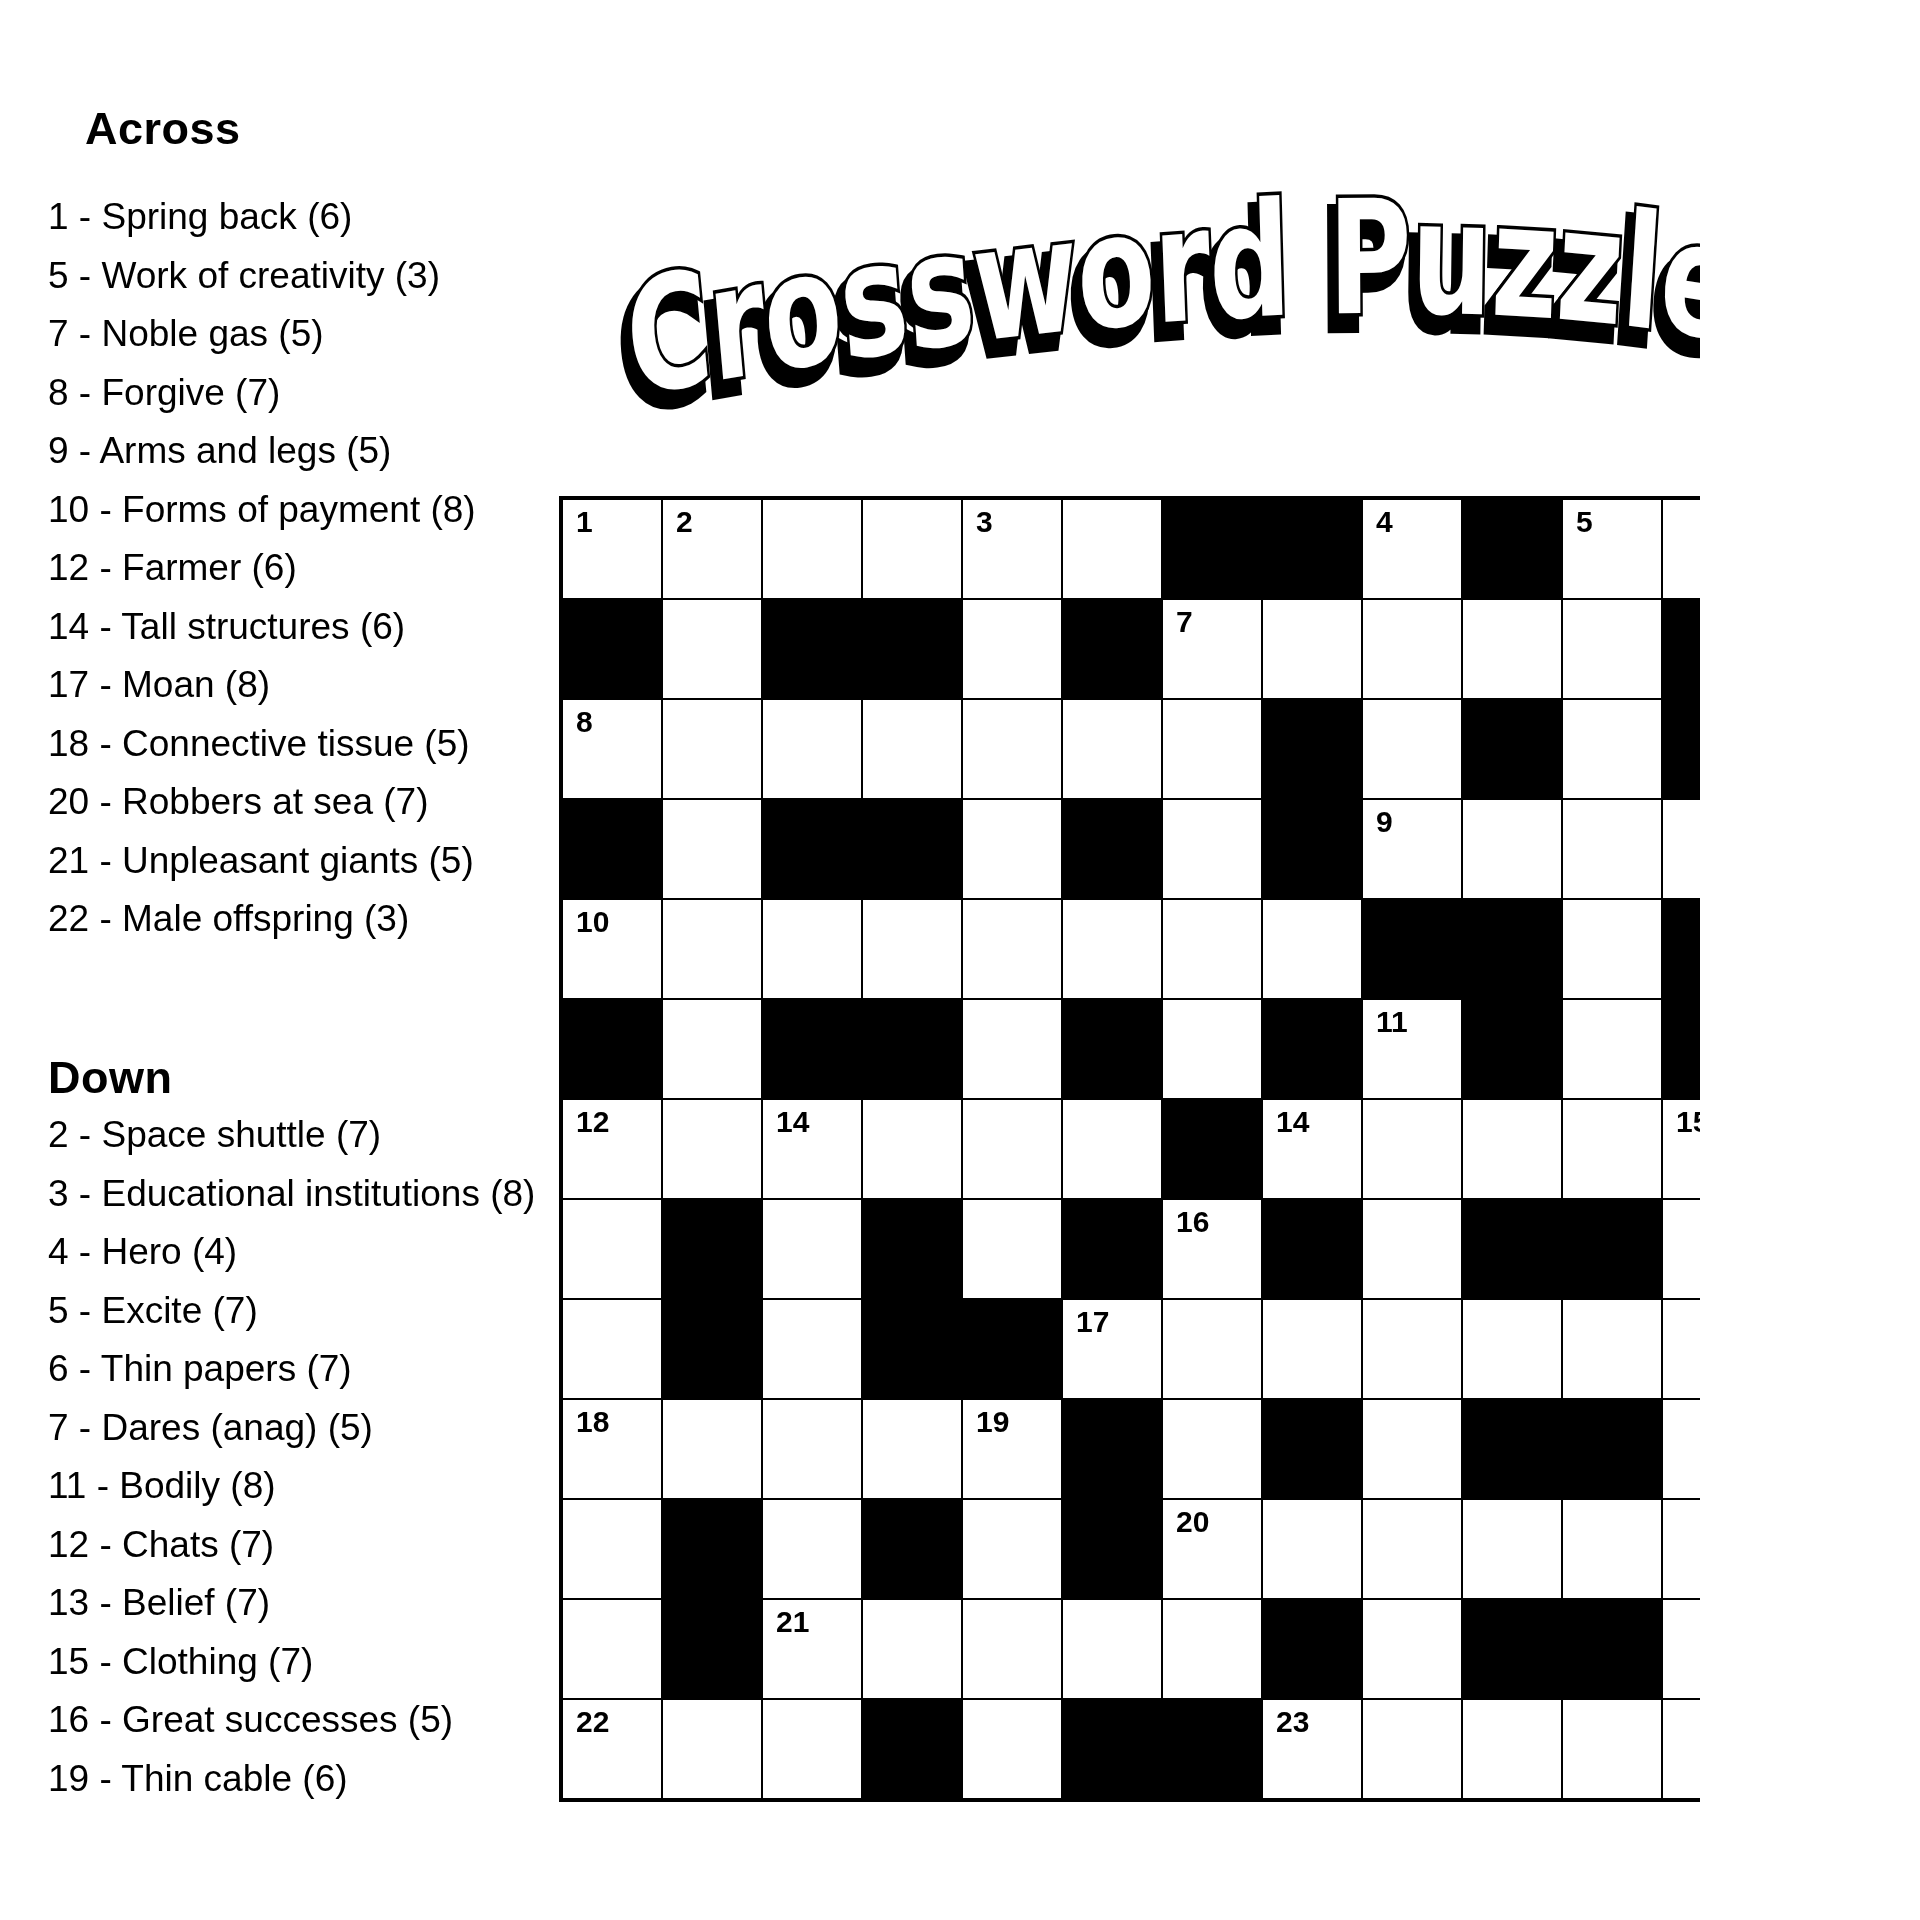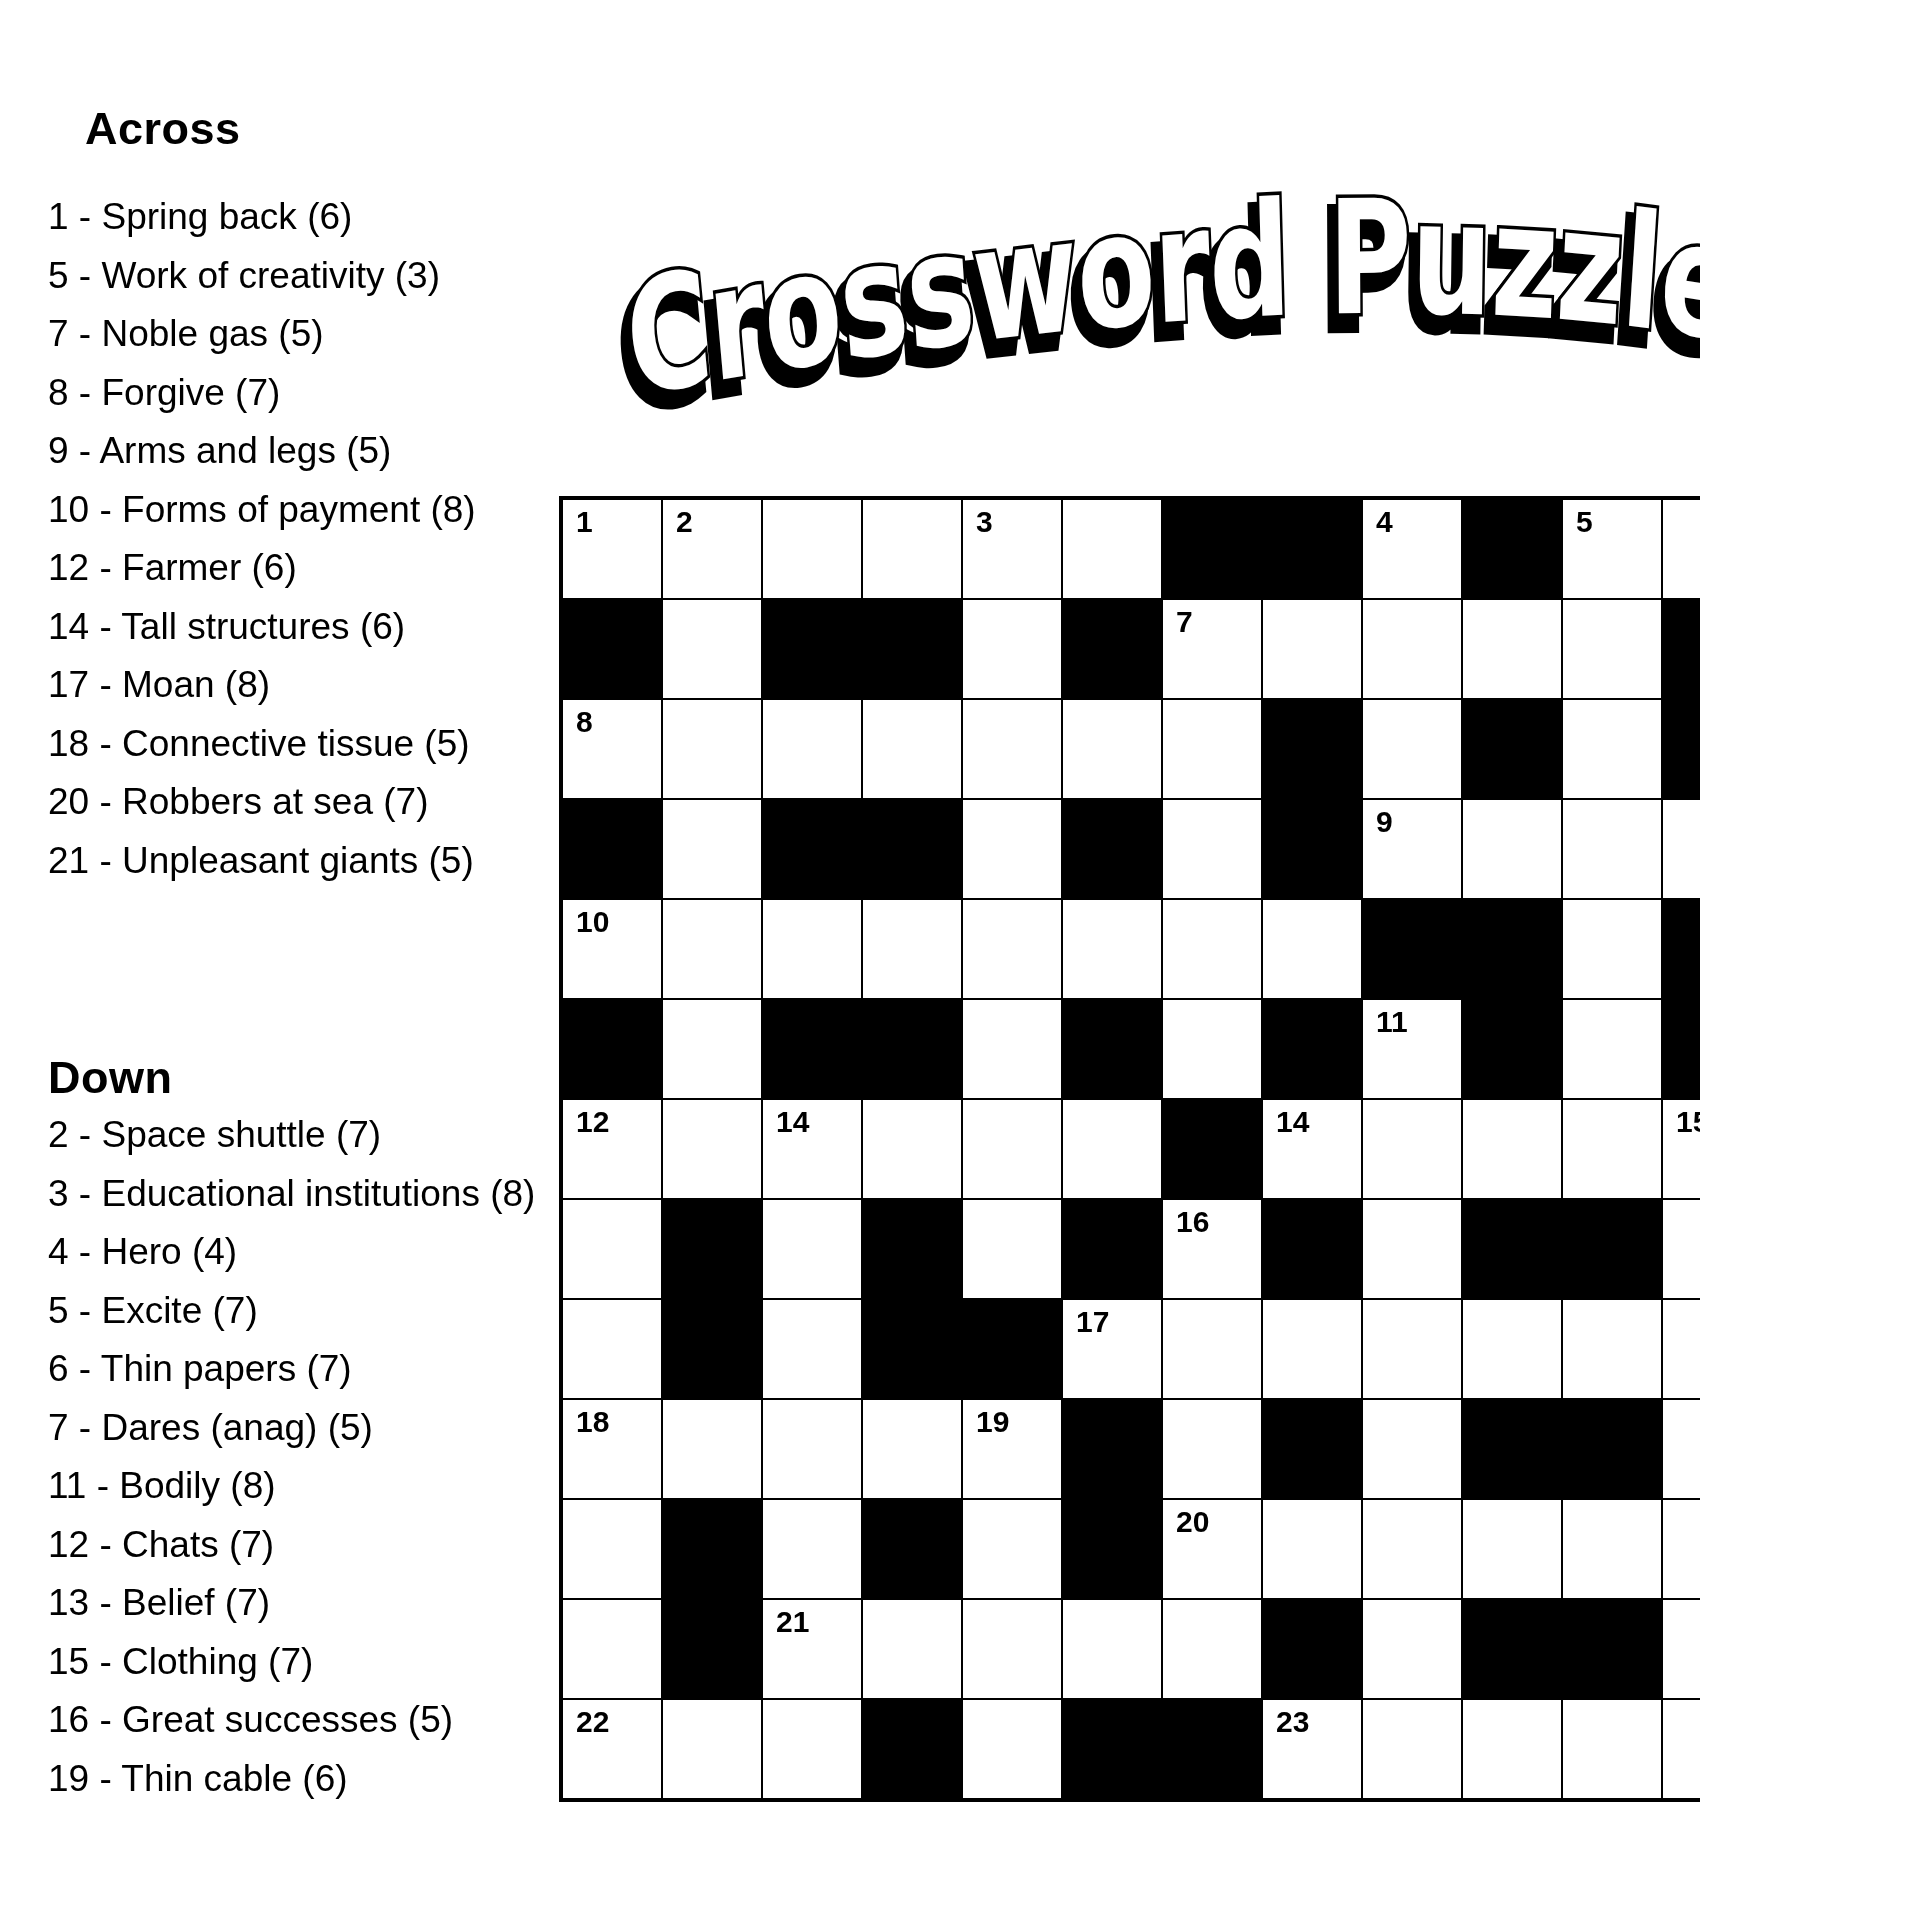--- a/index.html
+++ b/index.html
@@ -89,20 +89,21 @@
       <div class="clue">7 - Noble gas (5)</div>
       <div class="clue">8 - Forgive (7)</div>
       <div class="clue">9 - Arms and legs (5)</div>
       <div class="clue">10 - Forms of payment (8)</div>
       <div class="clue">12 - Farmer (6)</div>
       <div class="clue">14 - Tall structures (6)</div>
       <div class="clue">17 - Moan (8)</div>
       <div class="clue">18 - Connective tissue (5)</div>
       <div class="clue">20 - Robbers at sea (7)</div>
       <div class="clue">21 - Unpleasant giants (5)</div>
+      <div class="clue">22 - Male offspring (3)</div>
     </div>
 
   <h2 id="down-header" class="hdr">Down</h2>
   <div id="down-list" class="list">
       <div class="clue">2 - Space shuttle (7)</div>
       <div class="clue">3 - Educational institutions (8)</div>
       <div class="clue">4 - Hero (4)</div>
       <div class="clue">5 - Excite (7)</div>
       <div class="clue">6 - Thin papers (7)</div>
       <div class="clue">7 - Dares (anag) (5)</div>

